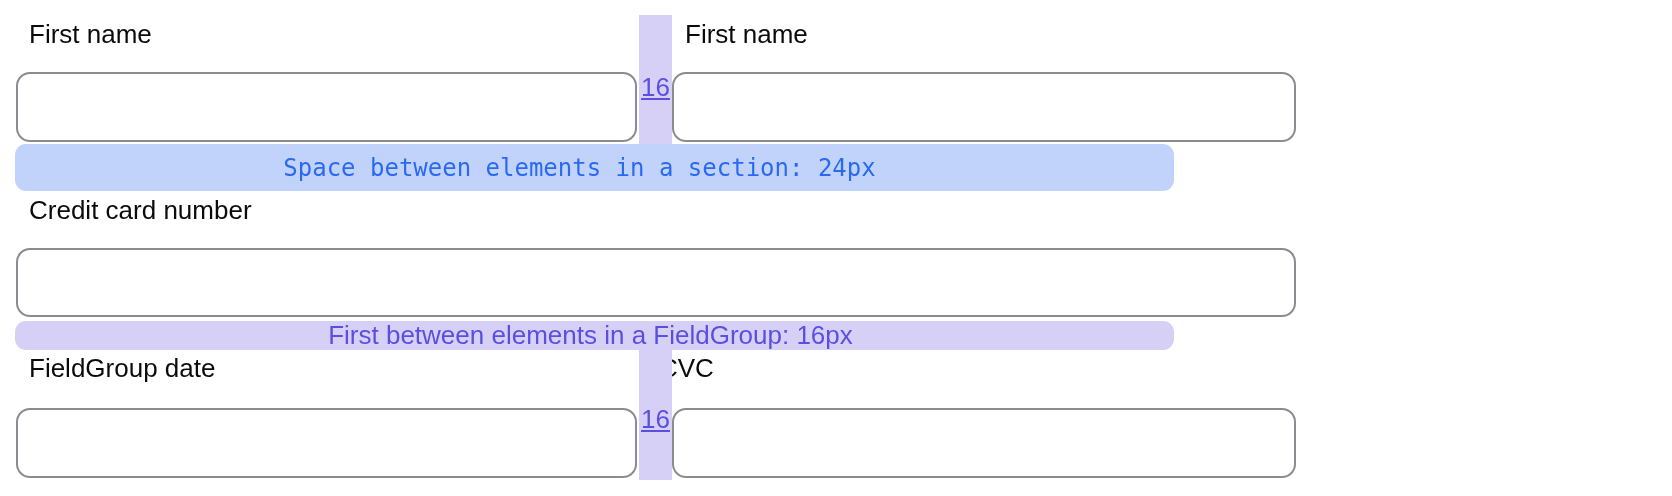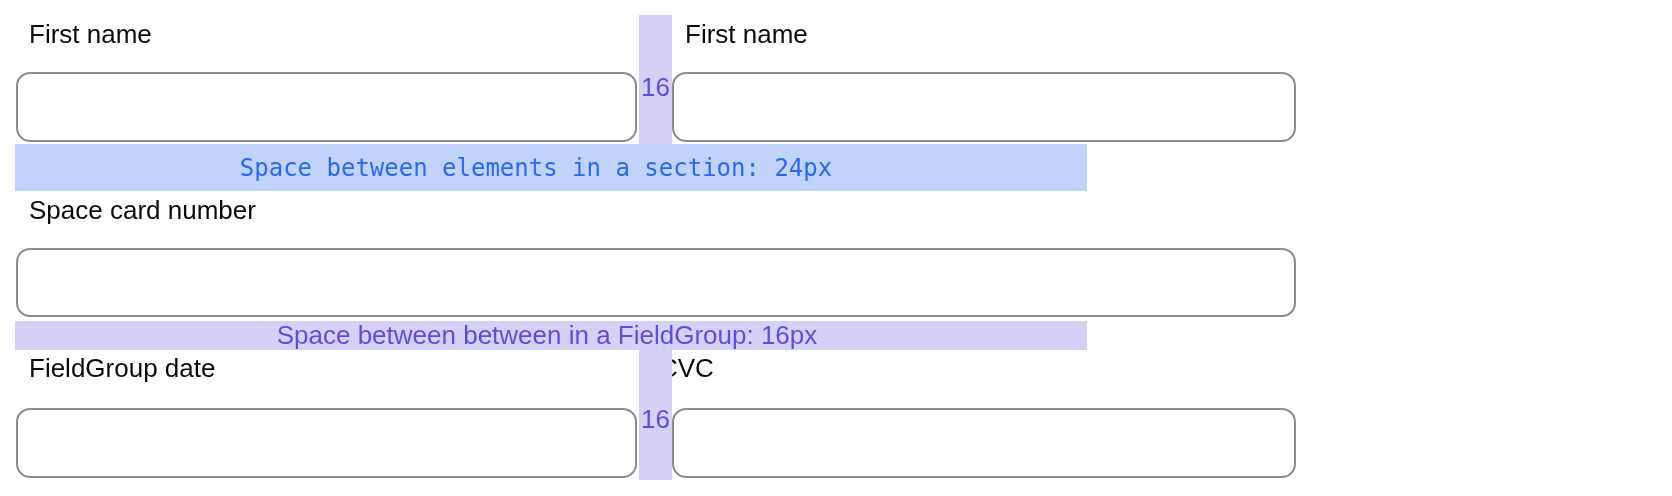--- a/index.html
+++ b/index.html
@@ -39,23 +39,24 @@
     border:2px solid var(--input-border);
     border-radius:14px;
     outline:none;
     font-size:26px;
     font-family:"Liberation Sans", sans-serif;
     padding:0 18px;
     color:var(--label-text);
   }
   .hgap-bar{
     position:absolute;
-    left:15px;width:1072px;
+    left:15px;width:1159px;
     display:flex;align-items:center;justify-content:center;
     box-sizing:border-box;
+    border-radius:11px;
   }
   .section-bar{
     top:144px;height:47px;
     background:var(--section-bar-bg);
   }
   .section-bar .bar-text{
     font-family:"DejaVu Sans Mono", monospace;
     font-size:24px;
     color:var(--section-bar-text);
     white-space:nowrap;
@@ -81,20 +82,21 @@
   .vgap-top{top:15px;height:129px;}
   .vgap-bottom{top:350px;height:130px;}
   .vgap-size{
     position:absolute;
     left:639px;width:33px;
     text-align:center;
     font-size:26px;
     font-weight:400;
     color:var(--gap-label-text);
     line-height:26px;
+    text-decoration:underline;
   }
   .vgap-size-top{top:74px;}
   .vgap-size-bottom{top:406px;}
 
   
   #fn-label{left:17px;top:20px;}
   #ln-label{left:673px;top:20px;}
   #fn-input{left:16px;top:72px;width:621px;}
   #ln-input{left:672px;top:72px;width:624px;}
   #cc-label{left:17px;top:196px;}
@@ -115,25 +117,25 @@
   <input type="text" class="text-input" id="fn-input" aria-label="First name" style="">
   <input type="text" class="text-input" id="ln-input" aria-label="Last name" style="">
 
   <div class="vgap-bar vgap-top"></div>
   <div class="vgap-size vgap-size-top">16</div>
 
   <div class="hgap-bar section-bar">
     <span class="bar-text">Space between elements in a section: 24px</span>
   </div>
 
-  <div class="field-label" id="cc-label">Space card number</div>
+  <div class="field-label" id="cc-label">Credit card number</div>
   <input type="text" class="text-input" id="cc-input" aria-label="Credit card number" style="">
 
   <div class="hgap-bar fieldgroup-bar">
-    <span class="bar-text">Space between between in a FieldGroup: 16px</span>
+    <span class="bar-text">First between elements in a FieldGroup: 16px</span>
   </div>
 
   <div class="field-label" id="exp-label">FieldGroup date</div>
   <div class="field-label" id="cvc-label">CVC</div>
 
   <input type="text" class="text-input" id="exp-input" aria-label="Expiration date" style="">
   <input type="text" class="text-input" id="cvc-input" aria-label="CVC" style="">
 
   <div class="vgap-bar vgap-bottom"></div>
   <div class="vgap-size vgap-size-bottom">16</div>

